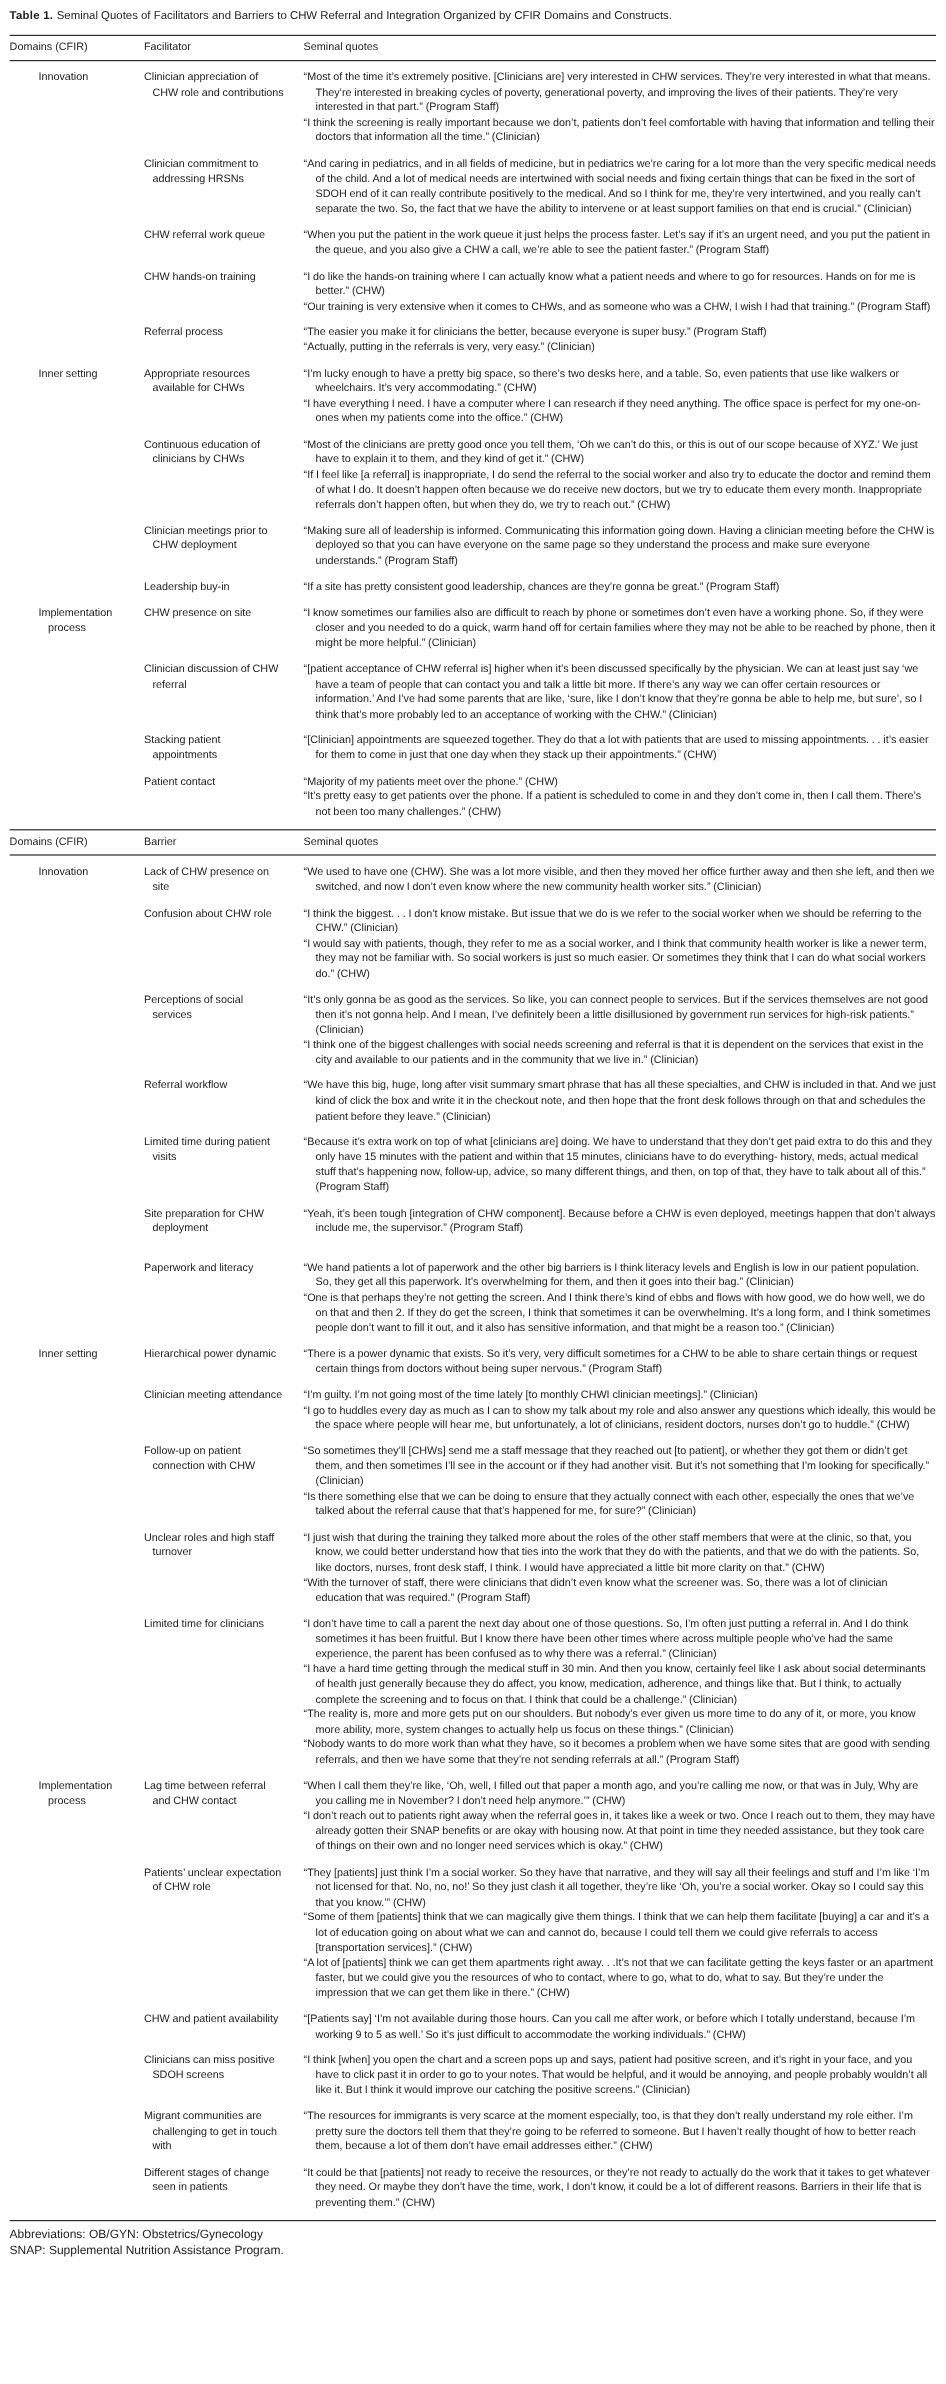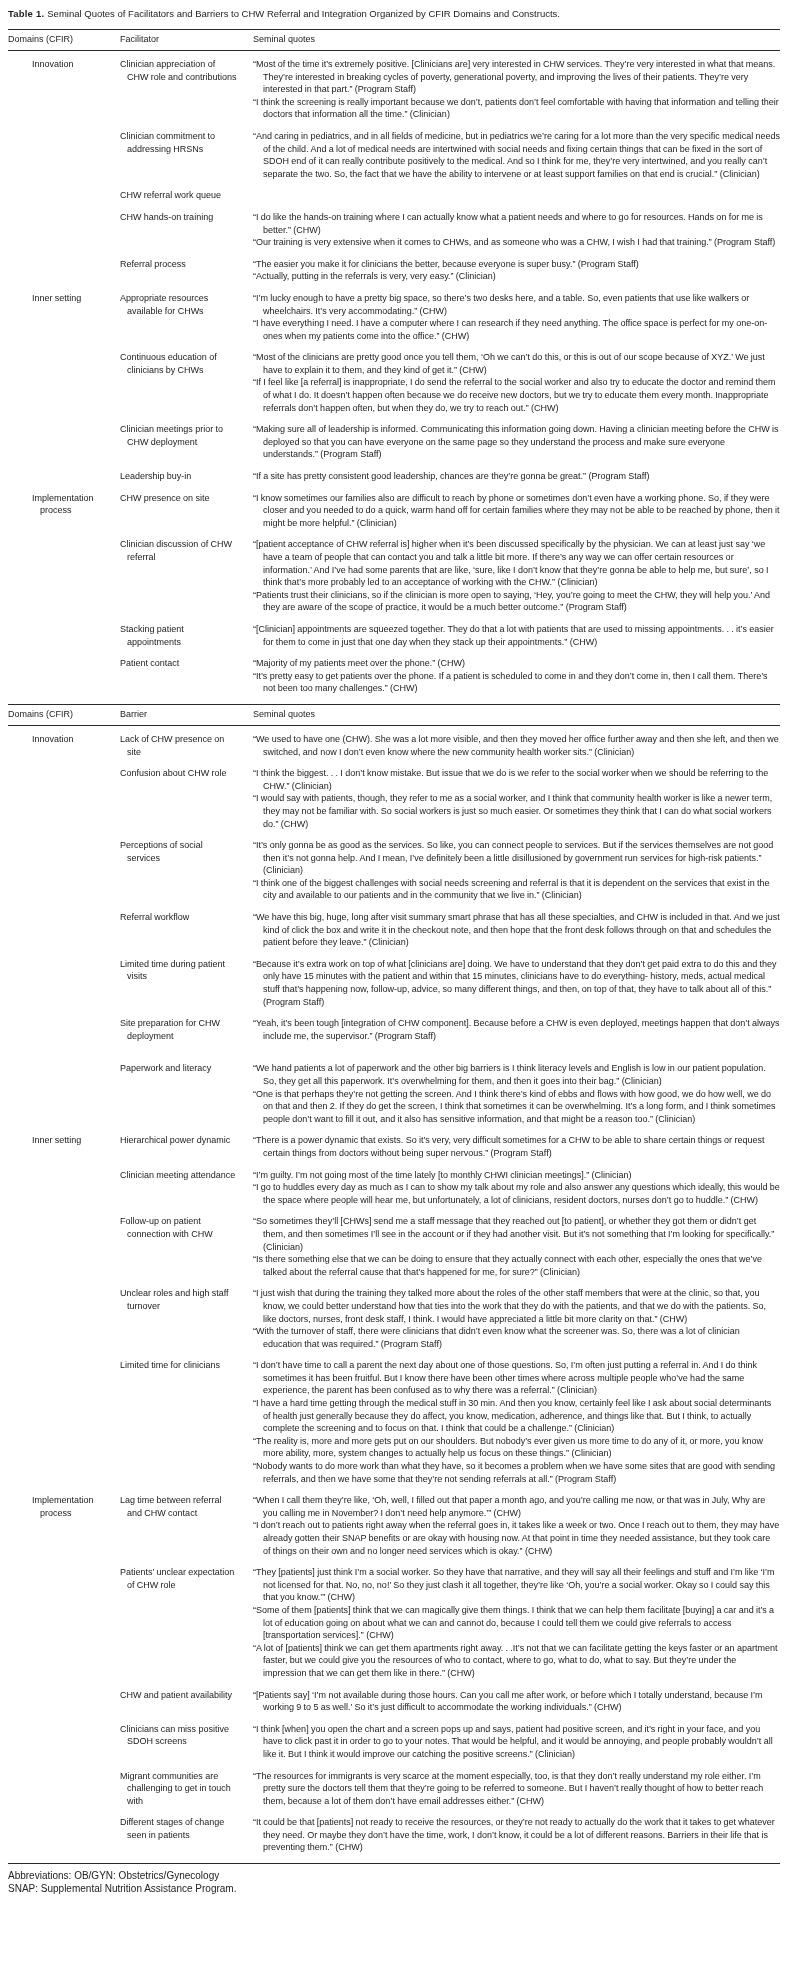--- a/index.html
+++ b/index.html
@@ -98,20 +98,21 @@
             <div class="cell domain-cell"></div>
             <div class="cell construct-cell">Clinician commitment to addressing HRSNs</div>
             <div class="cell quotes-cell">
               <p>“And caring in pediatrics, and in all fields of medicine, but in pediatrics we’re caring for a lot more than the very specific medical needs of the child. And a lot of medical needs are intertwined with social needs and fixing certain things that can be fixed in the sort of SDOH end of it can really contribute positively to the medical. And so I think for me, they’re very intertwined, and you really can’t separate the two. So, the fact that we have the ability to intervene or at least support families on that end is crucial.” (Clinician)</p>
             </div>
           </div>
           <div class="grid construct-row">
             <div class="cell domain-cell"></div>
             <div class="cell construct-cell">CHW referral work queue</div>
             <div class="cell quotes-cell">
+              <p>“When you put the patient in the work queue it just helps the process faster. Let’s say if it’s an urgent need, and you put the patient in the queue, and you also give a CHW a call, we’re able to see the patient faster.” (Program Staff)</p>
             </div>
           </div>
           <div class="grid construct-row">
             <div class="cell domain-cell"></div>
             <div class="cell construct-cell">CHW hands-on training</div>
             <div class="cell quotes-cell">
               <p>“I do like the hands-on training where I can actually know what a patient needs and where to go for resources. Hands on for me is better.” (CHW)</p>
               <p>“Our training is very extensive when it comes to CHWs, and as someone who was a CHW, I wish I had that training.” (Program Staff)</p>
             </div>
           </div>
@@ -158,21 +159,20 @@
             <div class="cell construct-cell">CHW presence on site</div>
             <div class="cell quotes-cell">
               <p>“I know sometimes our families also are difficult to reach by phone or sometimes don’t even have a working phone. So, if they were closer and you needed to do a quick, warm hand off for certain families where they may not be able to be reached by phone, then it might be more helpful.” (Clinician)</p>
             </div>
           </div>
           <div class="grid construct-row">
             <div class="cell domain-cell"></div>
             <div class="cell construct-cell">Clinician discussion of CHW referral</div>
             <div class="cell quotes-cell">
               <p>“[patient acceptance of CHW referral is] higher when it’s been discussed specifically by the physician. We can at least just say ‘we have a team of people that can contact you and talk a little bit more. If there’s any way we can offer certain resources or information.’ And I’ve had some parents that are like, ‘sure, like I don’t know that they’re gonna be able to help me, but sure’, so I think that’s more probably led to an acceptance of working with the CHW.” (Clinician)</p>
-              <p>“Patients trust their clinicians, so if the clinician is more open to saying, ‘Hey, you’re going to meet the CHW, they will help you.’ And they are aware of the scope of practice, it would be a much better outcome.” (Program Staff)</p>
             </div>
           </div>
           <div class="grid construct-row">
             <div class="cell domain-cell"></div>
             <div class="cell construct-cell">Stacking patient appointments</div>
             <div class="cell quotes-cell">
               <p>“[Clinician] appointments are squeezed together. They do that a lot with patients that are used to missing appointments. . . it’s easier for them to come in just that one day when they stack up their appointments.” (CHW)</p>
             </div>
           </div>
           <div class="grid construct-row">

